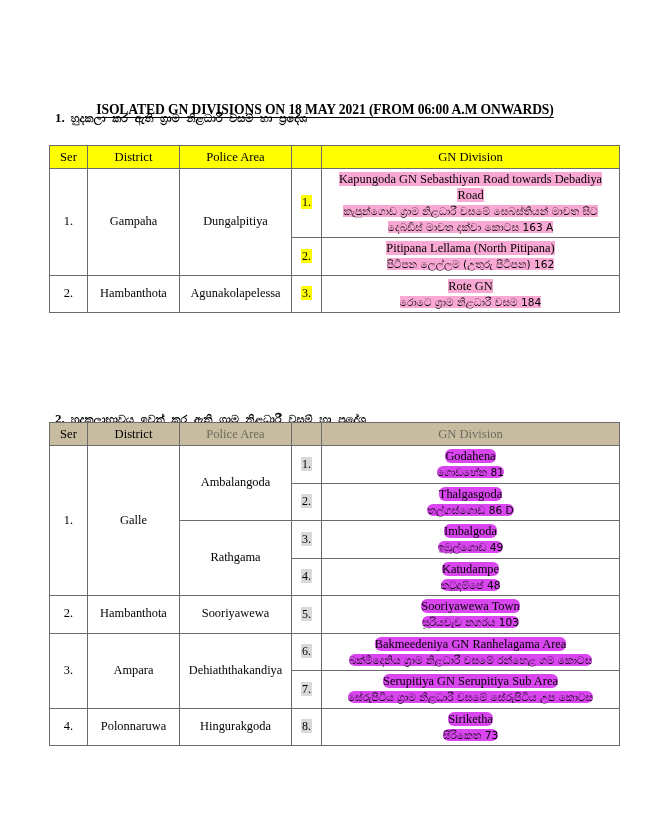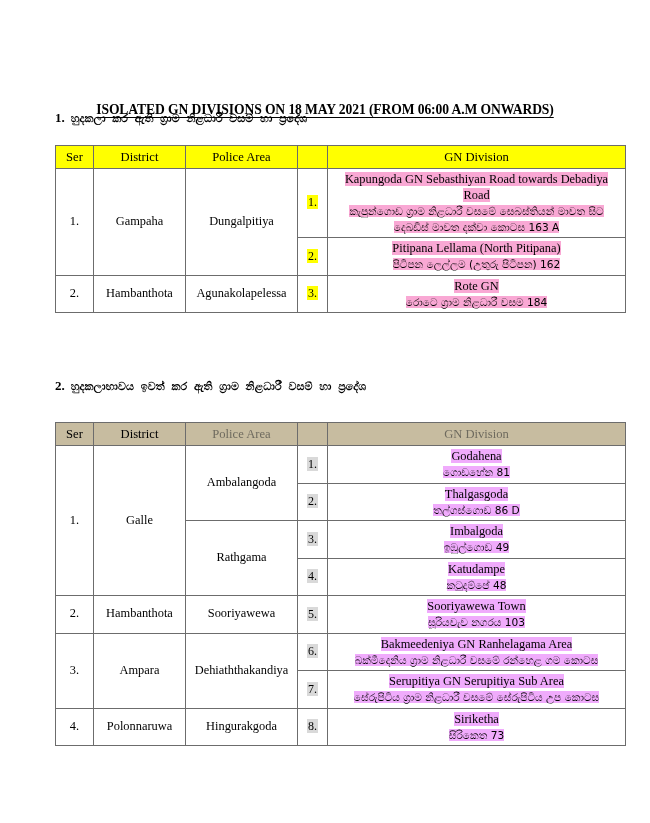--- a/index.html
+++ b/index.html
@@ -52,28 +52,28 @@
     font-weight: bold;
     margin-right: 6px;
   }
   .section-heading .sin {
     font-family: Liberation Mono, monospace;
     font-weight: bold;
     font-size: 11px;
     letter-spacing: 0.1px;
   }
   #heading-1 { top: 110px; }
-  #heading-2 { top: 378px; }
+  #heading-2 { top: 411px; }
 
   
   table.gn-table {
     position: absolute;
     border-collapse: collapse;
     table-layout: fixed;
-    left: 55px;
+    left: 49px;
     width: 570px;
     font-size: 12.4px;
     padding-left: 16px;
   }
   table.gn-table td, table.gn-table th {
     border: 1px solid #6c6c6c;
     padding: 2px 3px;
     vertical-align: middle;
     text-align: center;
     font-weight: normal;
@@ -135,22 +135,23 @@
     font-size: 10.6px;
     line-height: 1.45;
     margin-top: 1px;
   }
   .hl-yellow {
     background: #f9a8d4;
     box-decoration-break: clone;
     -webkit-box-decoration-break: clone;
   }
   .hl-gray {
-    background: #f0abfc;
+    background: #d946ef;
     box-decoration-break: clone;
+    border-radius: 6px;
     -webkit-box-decoration-break: clone;
   }
 
   
   td.dist-cell, td.pol-cell {
     font-size: 12.4px;
     margin-top: 24px;
   }
   td.ser-cell {
     font-size: 12.4px;

